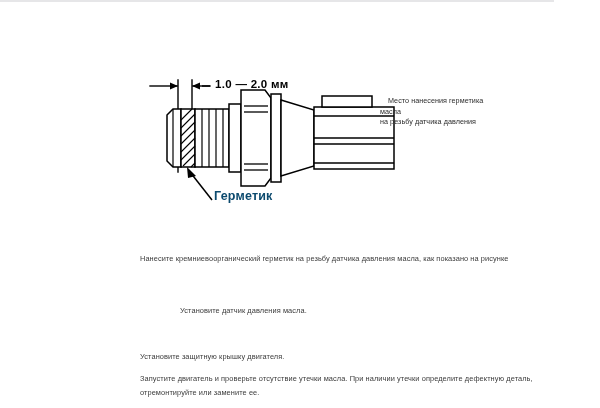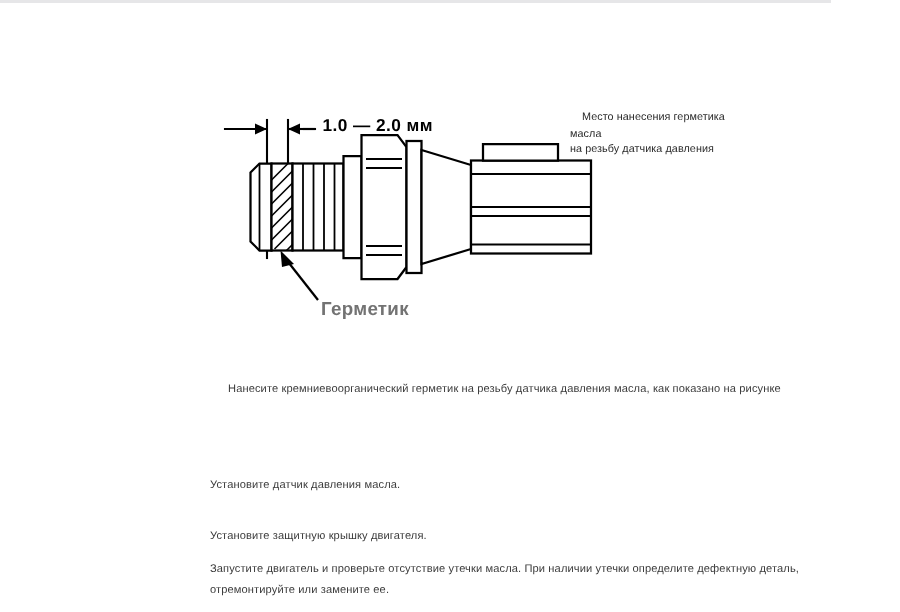--- a/index.html
+++ b/index.html
@@ -38,55 +38,55 @@
   .note-block {
     position: absolute;
     left: 380px;
     top: 73px;
     width: 140px;
     font-size: 7.2px;
     line-height: 10.5px;
     color: #2b2b2b;
     letter-spacing: 0.05px;
   }
-  .note-block .l1 { text-indent: 8px; }
+  .note-block .l1 { text-indent: 8px; margin-top: 23px; }
 
   .dim-label {
     position: absolute;
     left: 215px;
     top: 78px;
     font-size: 11.5px;
     font-weight: bold;
     letter-spacing: 0.3px;
     color: #000;
     white-space: nowrap;
   }
   .callout-label {
     position: absolute;
     left: 214px;
-    top: 199px;
+    top: 189px;
     font-size: 12.5px;
     font-weight: bold;
     letter-spacing: 0.2px;
-    color: #737373;
+    color: #0c4a6e;
     white-space: nowrap;
   }
 
   
   .body-text {
     position: absolute;
     left: 140px;
     font-size: 7.4px;
     line-height: 13.5px;
     color: #3a3a3a;
     letter-spacing: 0.08px;
     width: 400px;
   }
-  #para-1 { top: 252px; margin-left: 12px; }
-  #para-2 { top: 316px; }
+  #para-1 { top: 252px; }
+  #para-2 { top: 304px; margin-left: 40px; }
   #para-3 { top: 326px; }
   #para-4 { top: 350px; }
   #para-5 { top: 372px; }
 </style>
 </head>
 <body>
 
 <div id="page">
 
   <div id="top-rule"></div>

